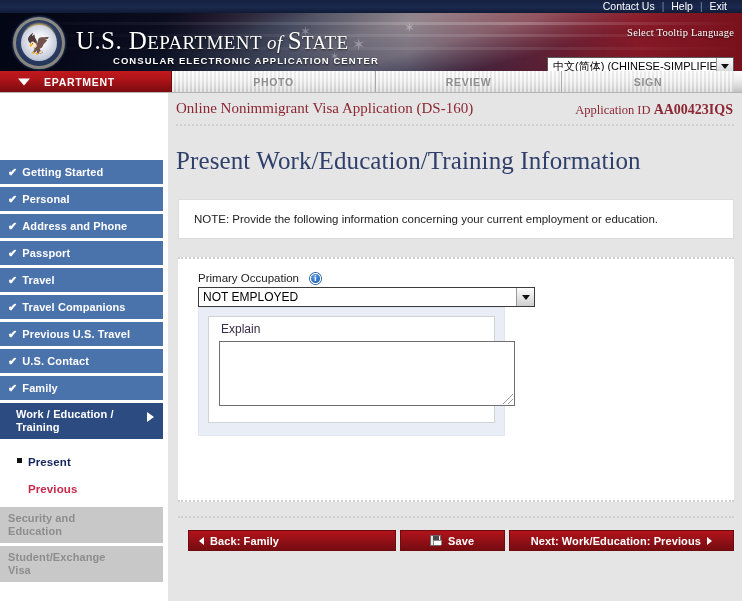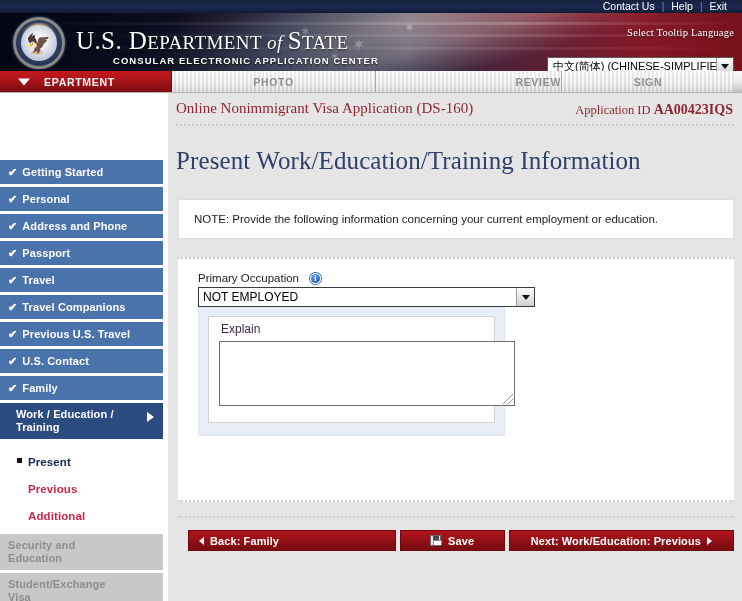--- a/index.html
+++ b/index.html
@@ -139,21 +139,21 @@
     justify-content: flex-start; padding-left: 44px;
   }
   .tab-caret {
     position: absolute; left: 18px; top: 50%; transform: translateY(-50%);
     width: 0; height: 0;
     border-left: 6px solid transparent; border-right: 6px solid transparent;
     border-top: 7px solid #ffffff;
   }
   .tab.w-complete { width: 172px; }
   .tab.w-photo    { width: 204px; }
-  .tab.w-review   { width: 186px; justify-content: flex-end; }
+  .tab.w-review   { width: 186px; }
   .tab.w-sign     { width: 172px; border-right: none; }
 
   
   .leftcol {
     position: absolute; left: 0; top: 93px; width: 168px; bottom: 0;
     background: #ffffff;
   }
   .nav {
     position: absolute; left: 0; top: 67px; width: 163px;
   }
@@ -452,21 +452,20 @@
       <div>
         <div>Work / Education /</div>
         <div>Training</div>
       </div>
       <span class="arrow"></span>
     </div>
 
     <div class="subnav">
       <div class="subnav-item sel">Present</div>
       <div class="subnav-item">Previous</div>
-      <div class="subnav-item">Additional</div>
     </div>
 
     <div class="nav-item disabled">
       <div>
         <div>Security and</div>
         <div>Education</div>
       </div>
     </div>
     <div class="nav-item disabled">
       <div>

